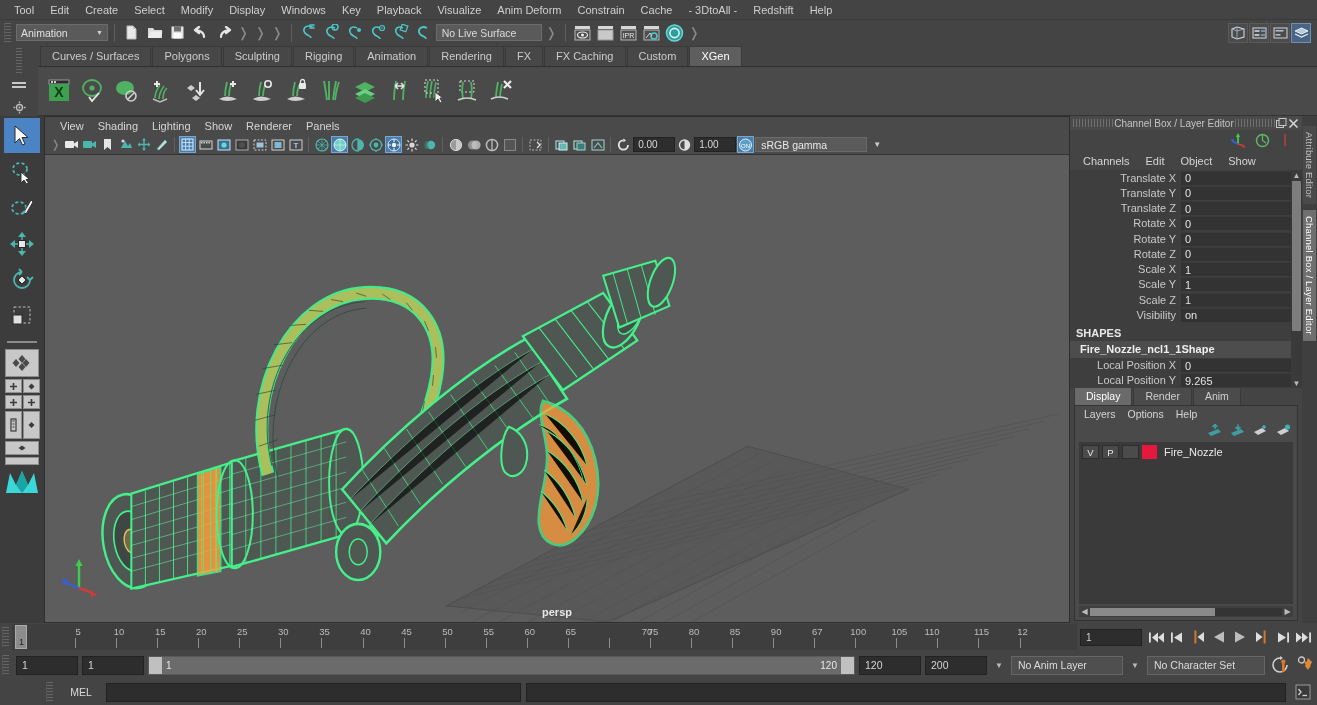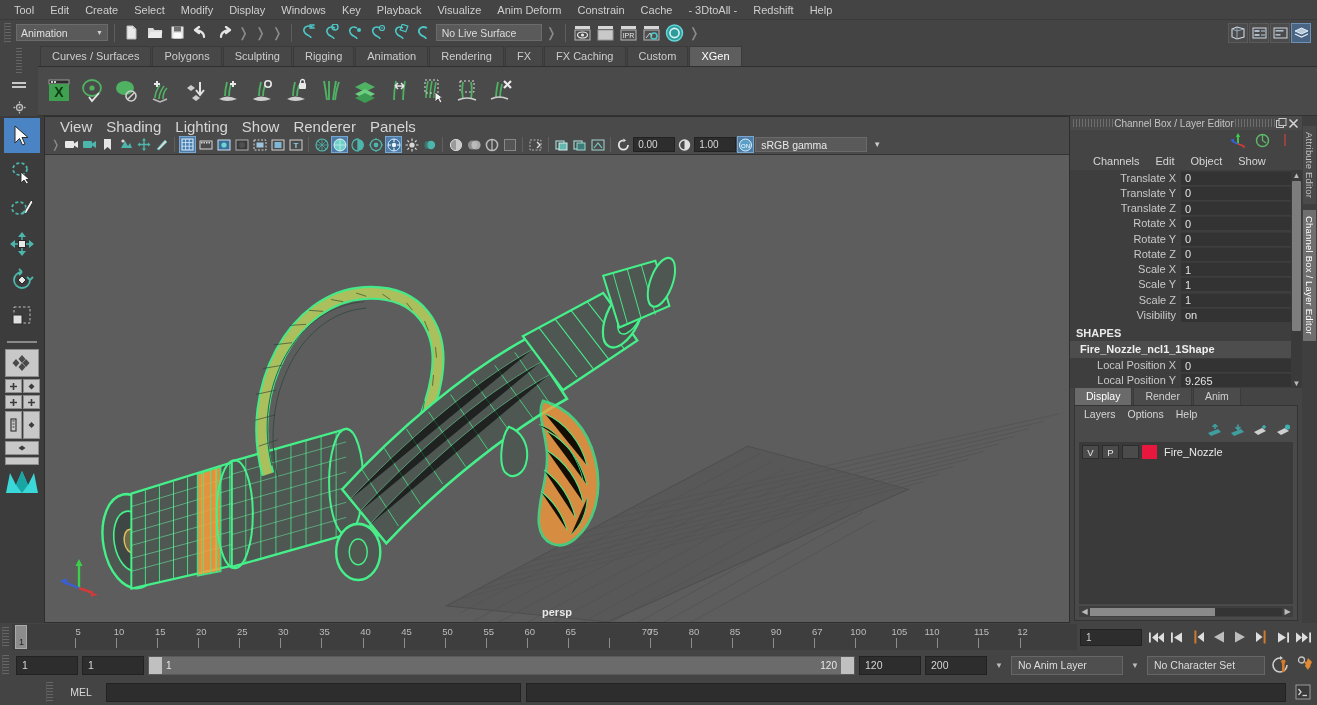--- a/index.html
+++ b/index.html
@@ -61,42 +61,42 @@
   .tb-divider { width:30px; height:2px; background:#8a8a8a; margin:7px 0 6px; }
   .qbtn { width:34px; height:28px; background:#c8c8c8; border:1px solid #8e8e8e; display:flex; align-items:center; justify-content:center; margin-bottom:2px;}
   .qrow { display:flex; gap:1px; margin-bottom:2px;}
   .qhalf { width:17px; height:14px; background:#c8c8c8; border:1px solid #8e8e8e; display:flex; align-items:center; justify-content:center;}
   .qhalf2 { width:17px; height:28px; background:#c8c8c8; border:1px solid #8e8e8e; display:flex; align-items:center; justify-content:center;}
   .qwide { width:34px; height:14px; background:#c8c8c8; border:1px solid #8e8e8e; display:flex; align-items:center; justify-content:center; margin-bottom:2px;}
 
   
   .vpcol { flex:1; display:flex; flex-direction:column; min-width:0; background:#444; border:1px solid #2e2e2e; }
   .vp-menubar { height:18px; background:#4a4a4a; display:flex; align-items:center; padding-left:8px; flex:0 0 18px;}
-  .vp-menu { padding:1px 7px; font-size:15px; color:#d6d6d6;}
+  .vp-menu { padding:1px 7px; font-size:11px; color:#d6d6d6;}
   .vp-toolbar { height:20px; background:#4a4a4a; display:flex; align-items:center; padding-left:4px; flex:0 0 20px; gap:1px; border-bottom:1px solid #333;}
   .vbtn { width:17px; height:17px; display:flex; align-items:center; justify-content:center; }
   .vbtn.on { background:#4e7ca8; border:1px solid #79a6cc;}
   .vsep { width:1px; height:15px; background:#5f5f5f; margin:0 3px;}
   .numfield { width:42px; height:15px; background:#2d2d2d; border:1px solid #222; color:#d8d8d8; font-size:10px; display:flex; align-items:center; padding-left:4px;}
   .gammasel { width:112px; height:15px; background:#5a5a5a; border:1px solid #6a6a6a; display:flex; align-items:center; padding-left:5px; font-size:10.5px; color:#e8e8e8;}
   .gammaarrow { width:18px; height:15px; display:flex; align-items:center; justify-content:center; color:#ccc; font-size:8px;}
 
   .viewport { flex:1; position:relative; background:#5d5d5d; overflow:hidden; }
   .persp-label { position:absolute; left:50%; transform:translateX(-50%); bottom:4px; font-size:11px; font-weight:bold; color:#e8e8e8;}
   .axis-gizmo { position:absolute; left:14px; bottom:20px; }
 
   
   .rightpanel { width:247px; display:flex; background:#444; }
   .rp-main { flex:1; display:flex; flex-direction:column; min-width:0;}
   .cb-title { height:14px; background:#4a4a4a; display:flex; align-items:center; font-size:10px; color:#c4c4c4; padding:0 3px; }
   .cb-dots { width:40px; height:8px; background: repeating-linear-gradient(to right,#6e6e6e 0 1px,transparent 1px 3px); background-size:3px 2px; background-repeat:repeat; }
   .cb-titletext { flex:1; text-align:center; }
   .cb-iconbtn { width:12px; height:12px; display:flex; align-items:center; justify-content:center; }
   .cb-manip { height:22px; background:#444; display:flex; align-items:center; justify-content:flex-end; padding-right:10px; gap:8px;}
-  .cb-menubar { height:18px; display:flex; align-items:center; padding-left:16px; gap:2px; }
+  .cb-menubar { height:18px; display:flex; align-items:center; padding-left:6px; gap:2px; }
   .cb-menu { padding:1px 7px; font-size:11px; color:#d6d6d6;}
   .cb-body { flex:0 0 218px; background:#3e3e3e; display:flex; overflow:hidden; position:relative;}
   .cb-rows { flex:1; display:flex; flex-direction:column; }
   .cb-objname { font-size:11px; font-weight:bold; color:#e8e8e8; padding:3px 0 4px 6px; }
   .cb-row { display:flex; height:15.5px; align-items:center; }
   .cb-label { flex:1; text-align:right; padding-right:5px; font-size:11px; color:#c9c9c9; white-space:nowrap;}
   .cb-val { width:110px; height:14px; background:#333333; border-top:1px solid #3a3a3a; color:#e2e2e2; font-size:11px; display:flex; align-items:center; padding-left:4px;}
   .cb-section { font-size:11px; font-weight:bold; color:#e8e8e8; padding:4px 0 2px 6px; }
   .cb-shape { font-size:11px; font-weight:bold; color:#eee; padding:2px 0 3px 10px; background:#4d4d4d; }
   .cb-scroll { width:11px; background:#3a3a3a; display:flex; flex-direction:column; align-items:center;}

